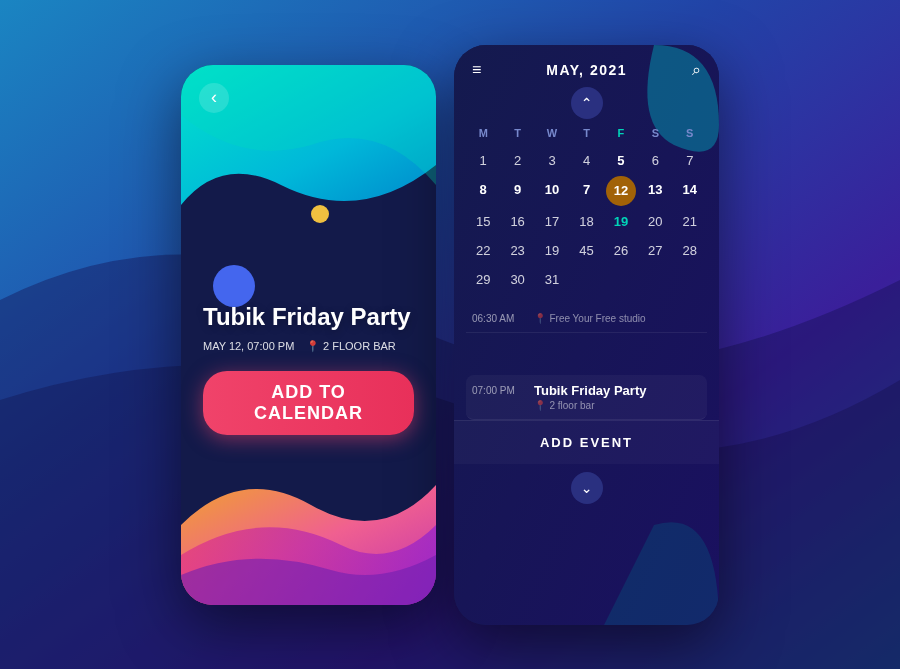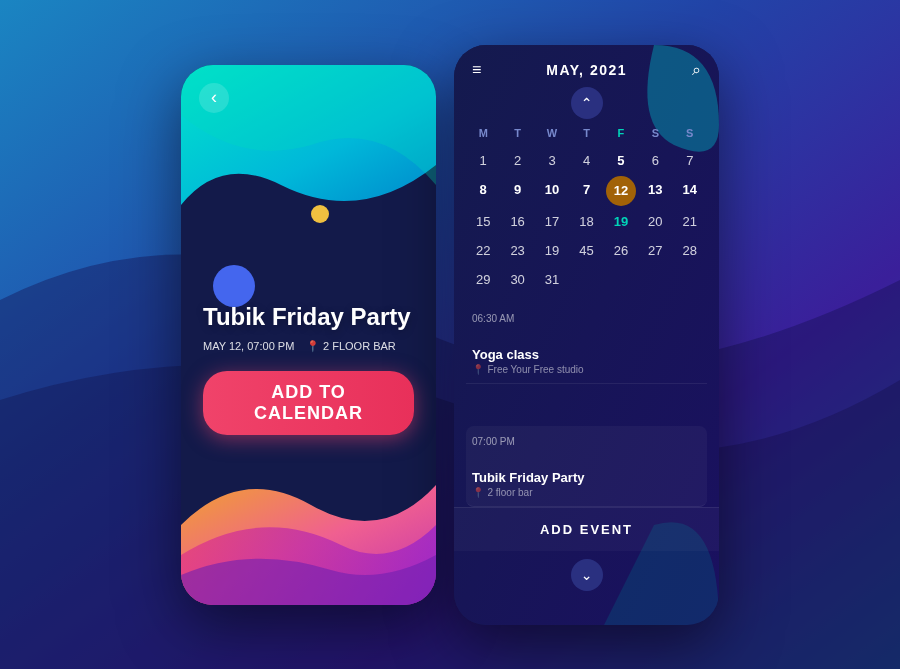--- a/index.html
+++ b/index.html
@@ -257,24 +257,23 @@
       font-weight: 700;
     }
 
     .events-section {
       margin-top: 10px;
       padding: 0 12px;
     }
 
     .event-item {
       display: flex;
-      gap: 23px;
+      gap: 10px;
       padding: 8px 6px;
       border-bottom: 1px solid rgba(255,255,255,0.07);
-      flex-direction: column;
     }
 
     .event-time {
       font-size: 10px;
       color: rgba(255,255,255,0.55);
       white-space: nowrap;
       min-width: 52px;
       padding-top: 2px;
     }
 
@@ -490,21 +489,20 @@
           <div class="cal-date"></div>
           <div class="cal-date"></div>
           <div class="cal-date"></div>
         </div>
       </div>
 
       <div class="events-section">
         <div class="event-item">
           <div class="event-time">06:30 AM</div>
           <div class="event-details-cal">
-            <div class="event-name-cal">Yoga class</div>
             <div class="event-loc-cal">
               <span>📍</span>
               <span>Free Your Free studio</span>
             </div>
           </div>
         </div>
         <div class="event-item active">
           <div class="event-time">07:00 PM</div>
           <div class="event-details-cal">
             <div class="event-name-cal">Tubik Friday Party</div>

